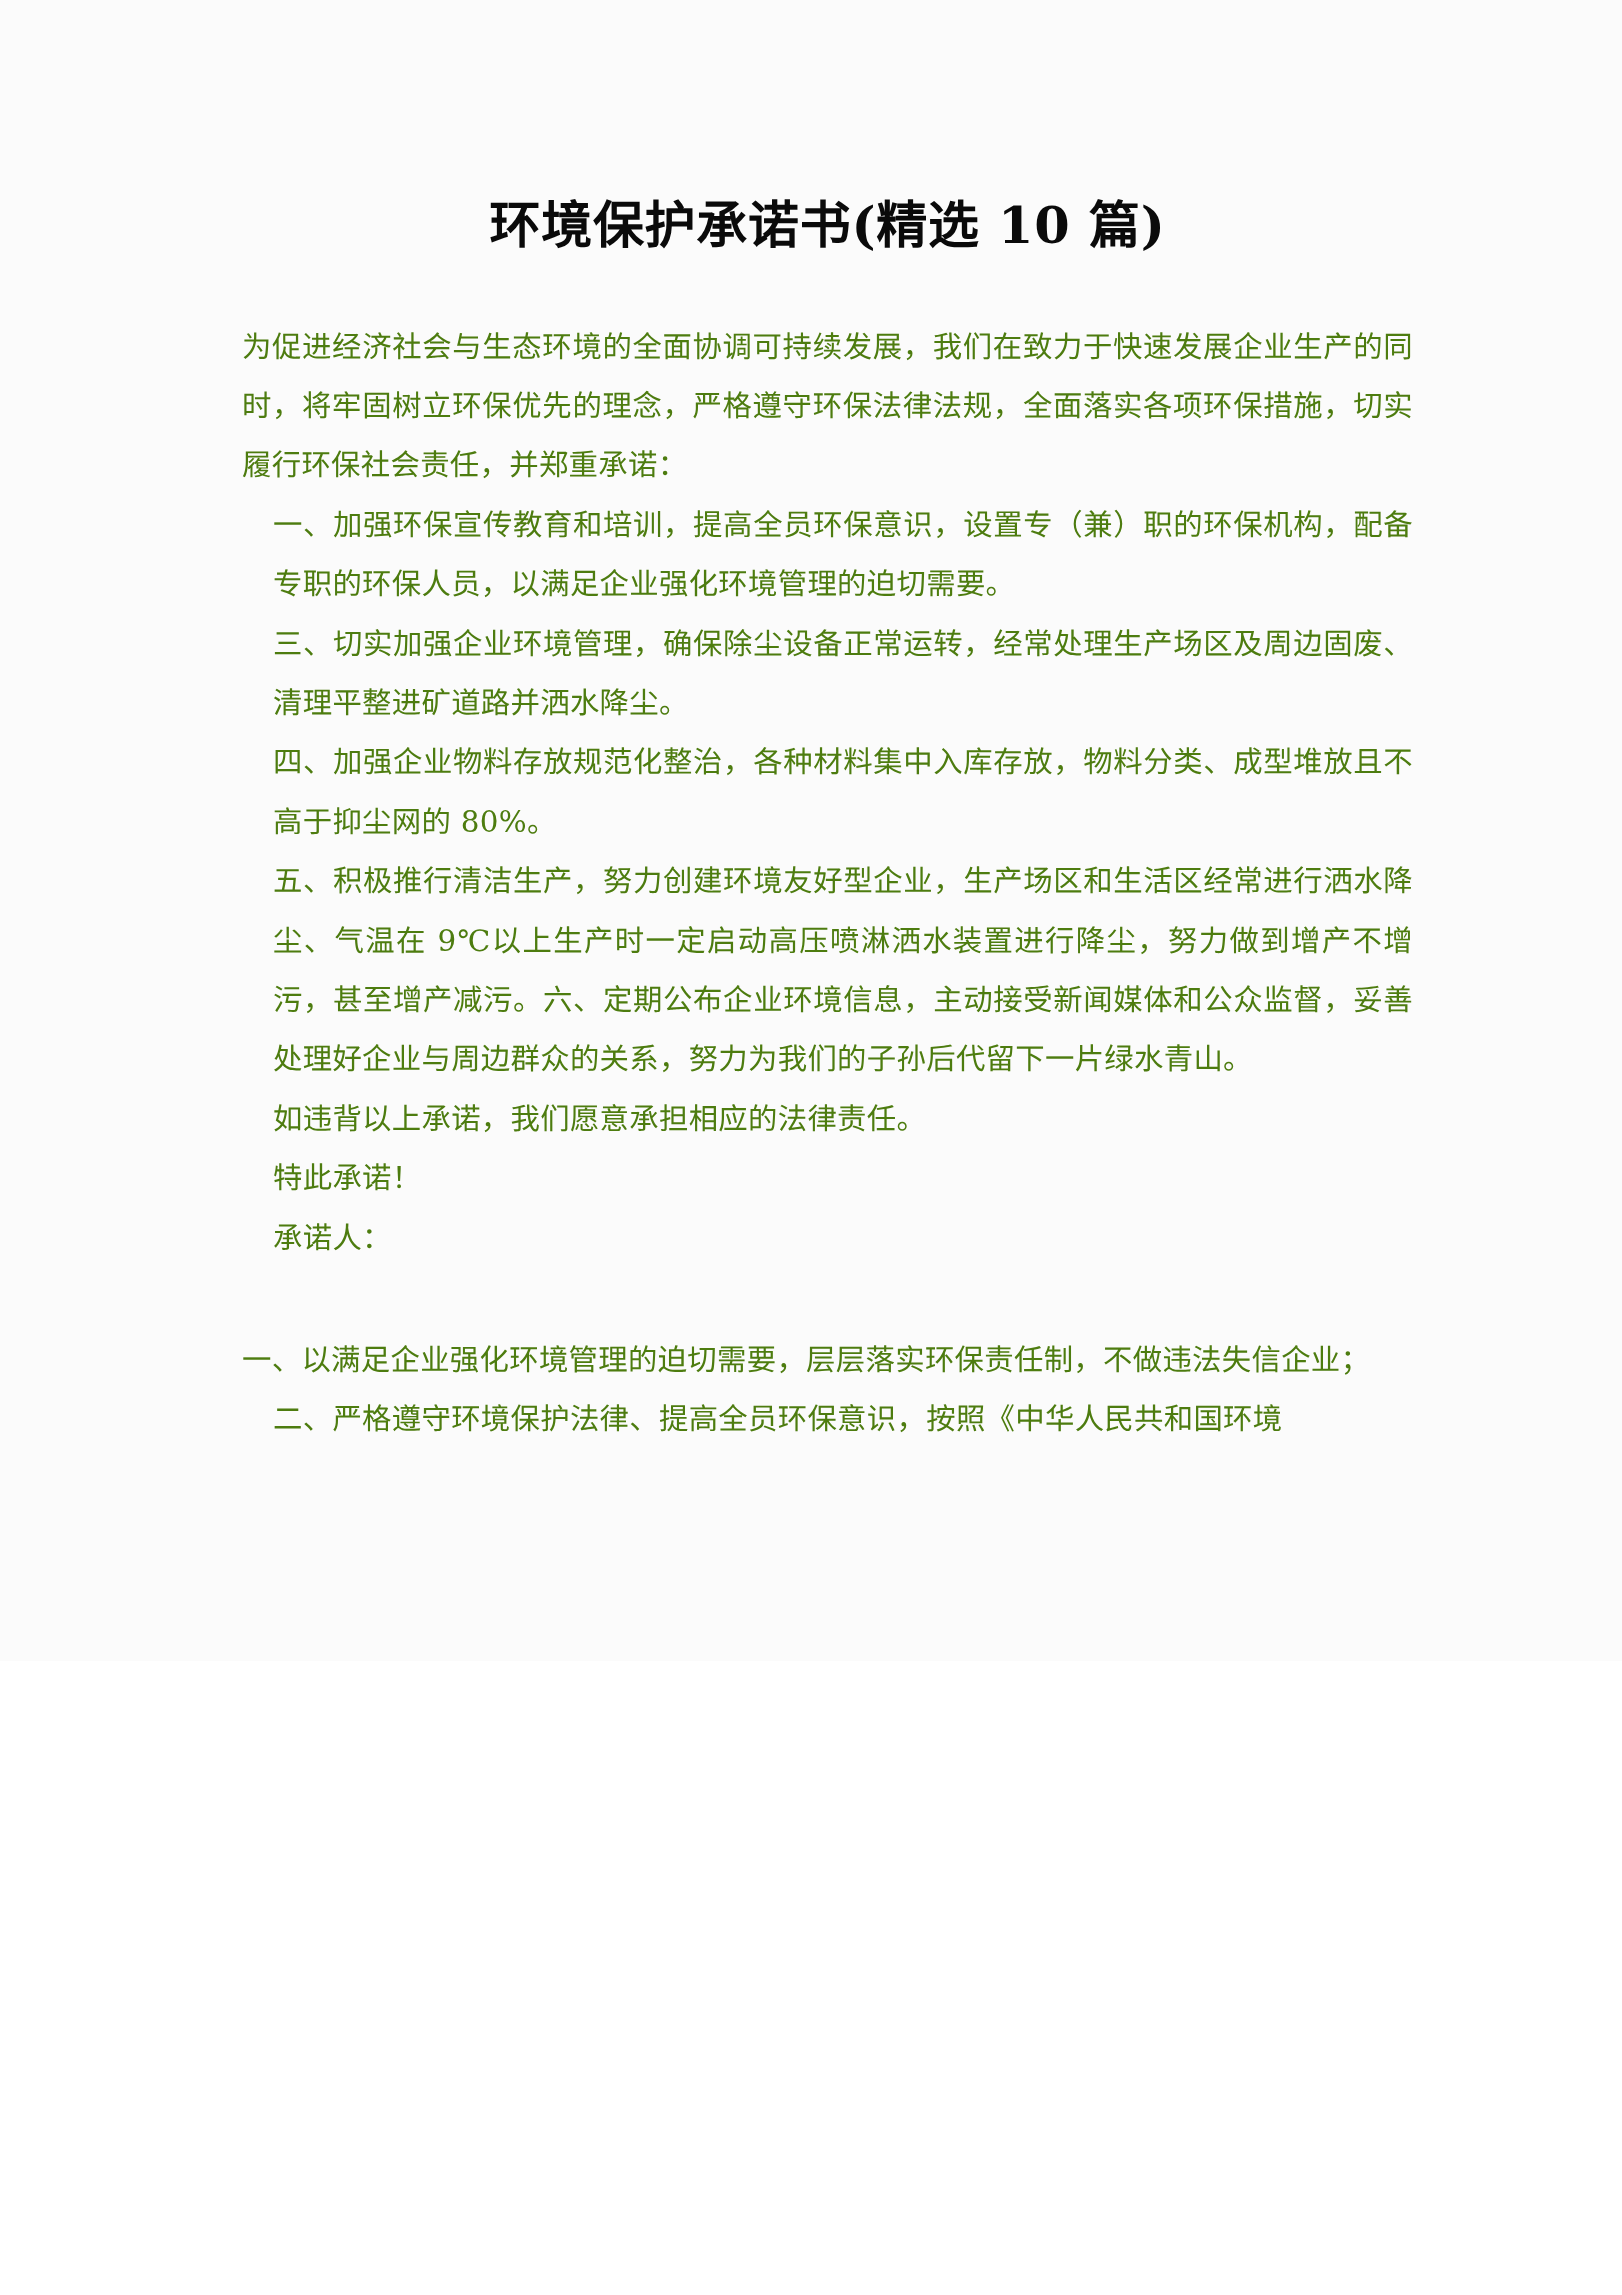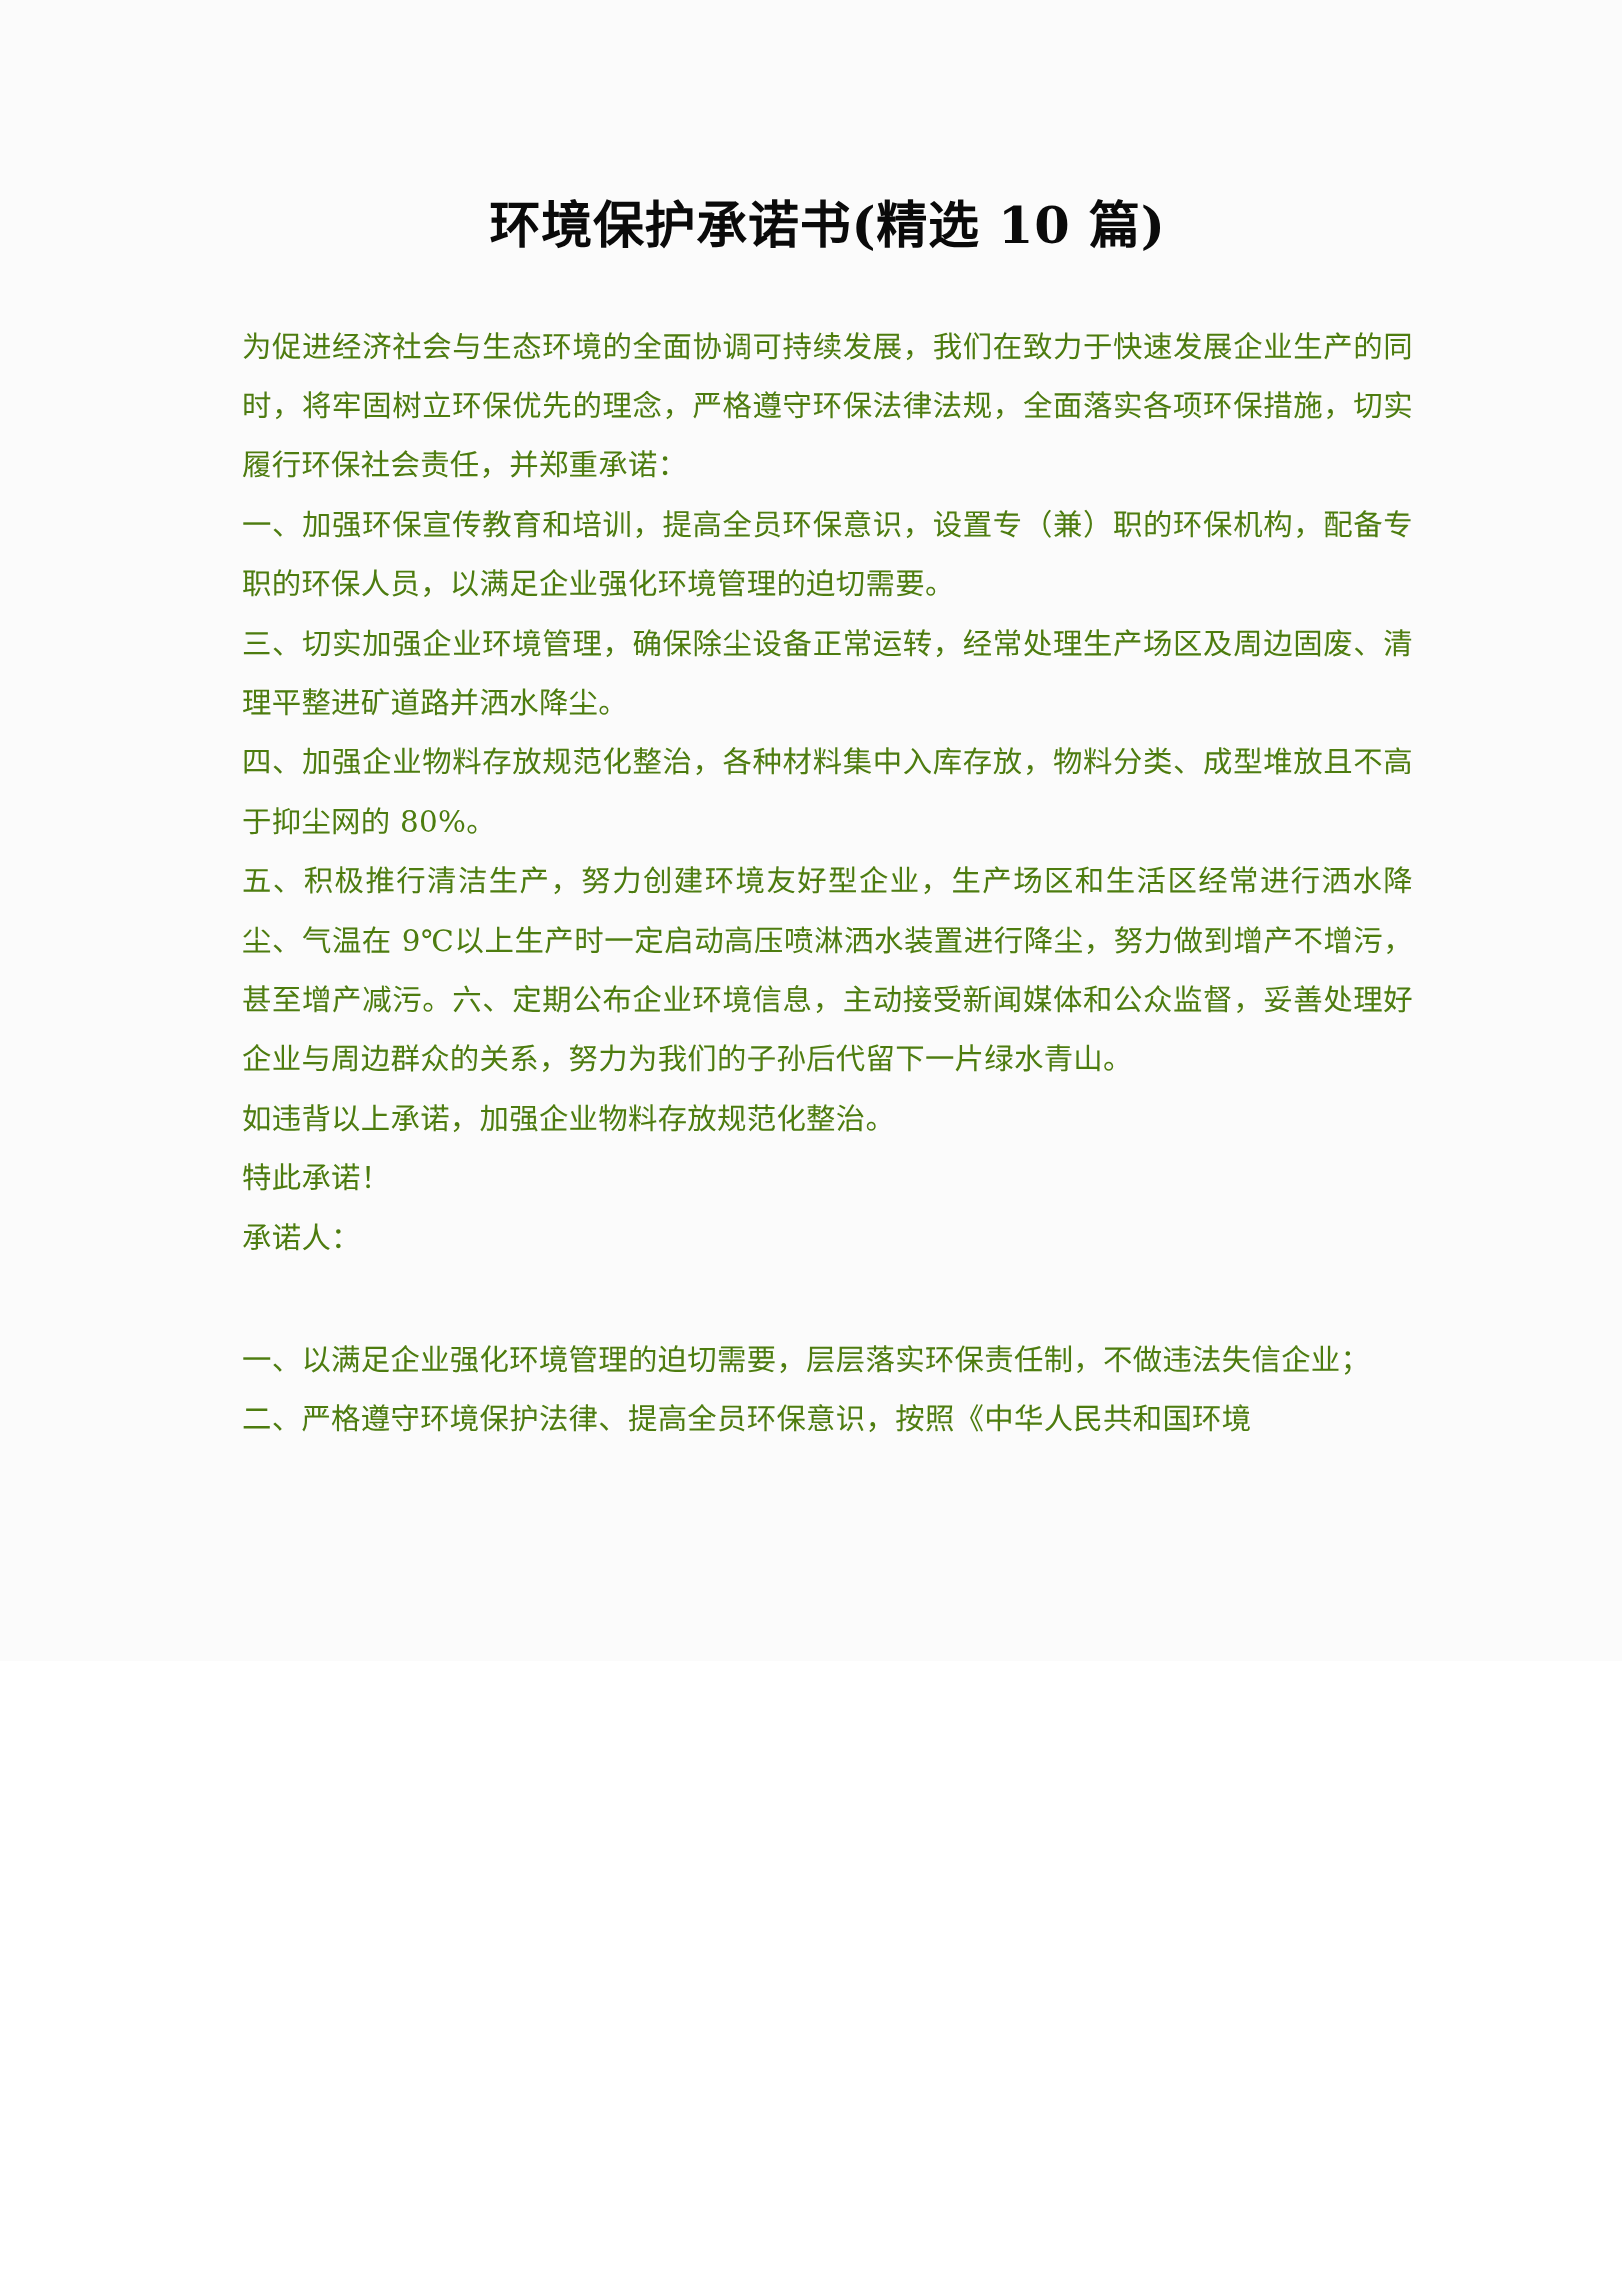--- a/index.html
+++ b/index.html
@@ -50,20 +50,21 @@
     line-height: 2.02;
     letter-spacing: 0.3px;
     text-align: justify;
     text-justify: inter-ideograph;
     color: #4d7c0f;
     word-break: break-all;
   }
 
   .para + .para {
     margin-top: 0;
+    margin-left: 31px;
   }
 
   .spacer-para {
     height: 63px;
   }
 
   .nowrap-line {
     white-space: nowrap;
   }
 </style>
@@ -81,21 +82,21 @@
 
       <p class="para">一、加强环保宣传教育和培训，提高全员环保意识，设置专（兼）职的环保机构，配备专职的环保人员，以满足企业强化环境管理的迫切需要。</p>
 
 
       <p class="para">三、切实加强企业环境管理，确保除尘设备正常运转，经常处理生产场区及周边固废、清理平整进矿道路并洒水降尘。</p>
 
       <p class="para">四、加强企业物料存放规范化整治，各种材料集中入库存放，物料分类、成型堆放且不高于抑尘网的 80%。</p>
 
       <p class="para">五、积极推行清洁生产，努力创建环境友好型企业，生产场区和生活区经常进行洒水降尘、气温在 9℃以上生产时一定启动高压喷淋洒水装置进行降尘，努力做到增产不增污，甚至增产减污。六、定期公布企业环境信息，主动接受新闻媒体和公众监督，妥善处理好企业与周边群众的关系，努力为我们的子孙后代留下一片绿水青山。</p>
 
-      <p class="para">如违背以上承诺，加强企业物料存放规范化整治。</p>
+      <p class="para">如违背以上承诺，我们愿意承担相应的法律责任。</p>
 
       <p class="para">特此承诺！</p>
 
       <p class="para">承诺人：</p>
 
 
     </div>
 
     <div class="spacer-para"></div>
 

